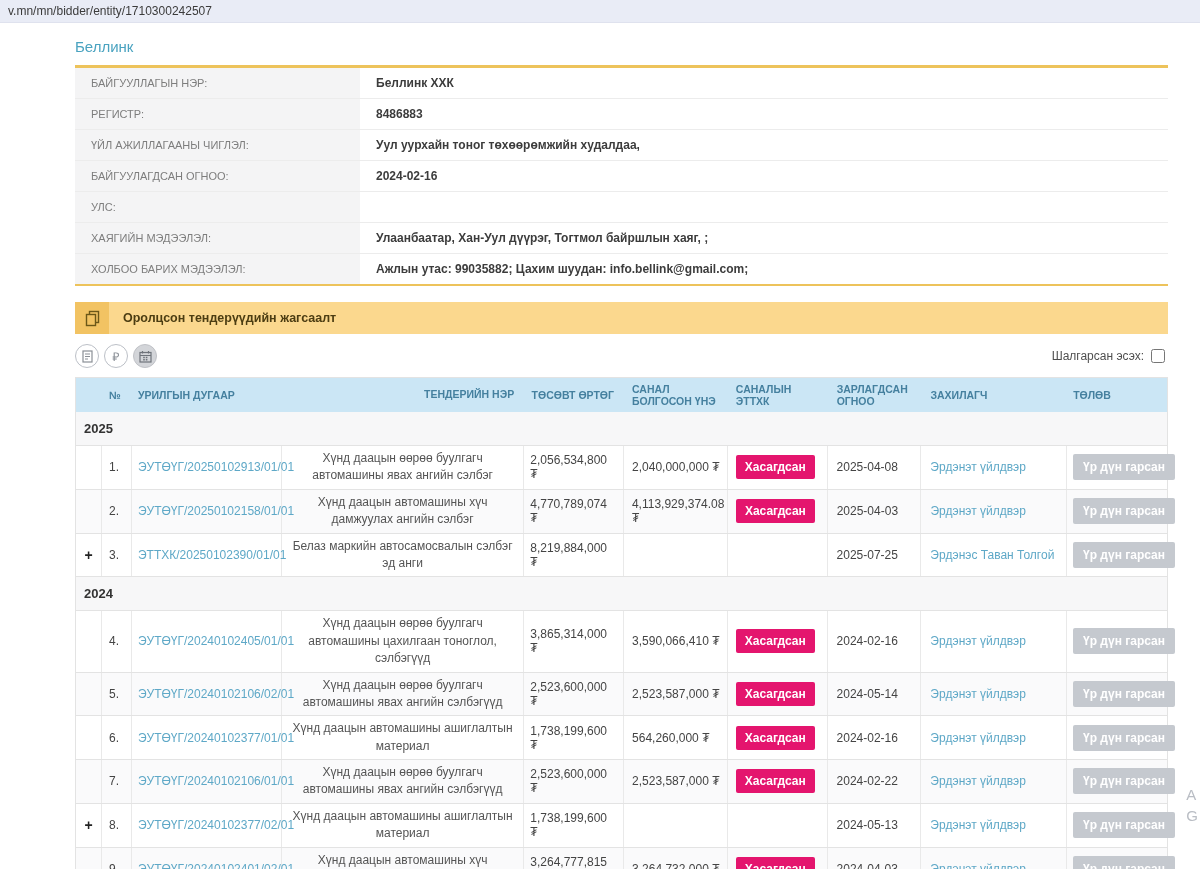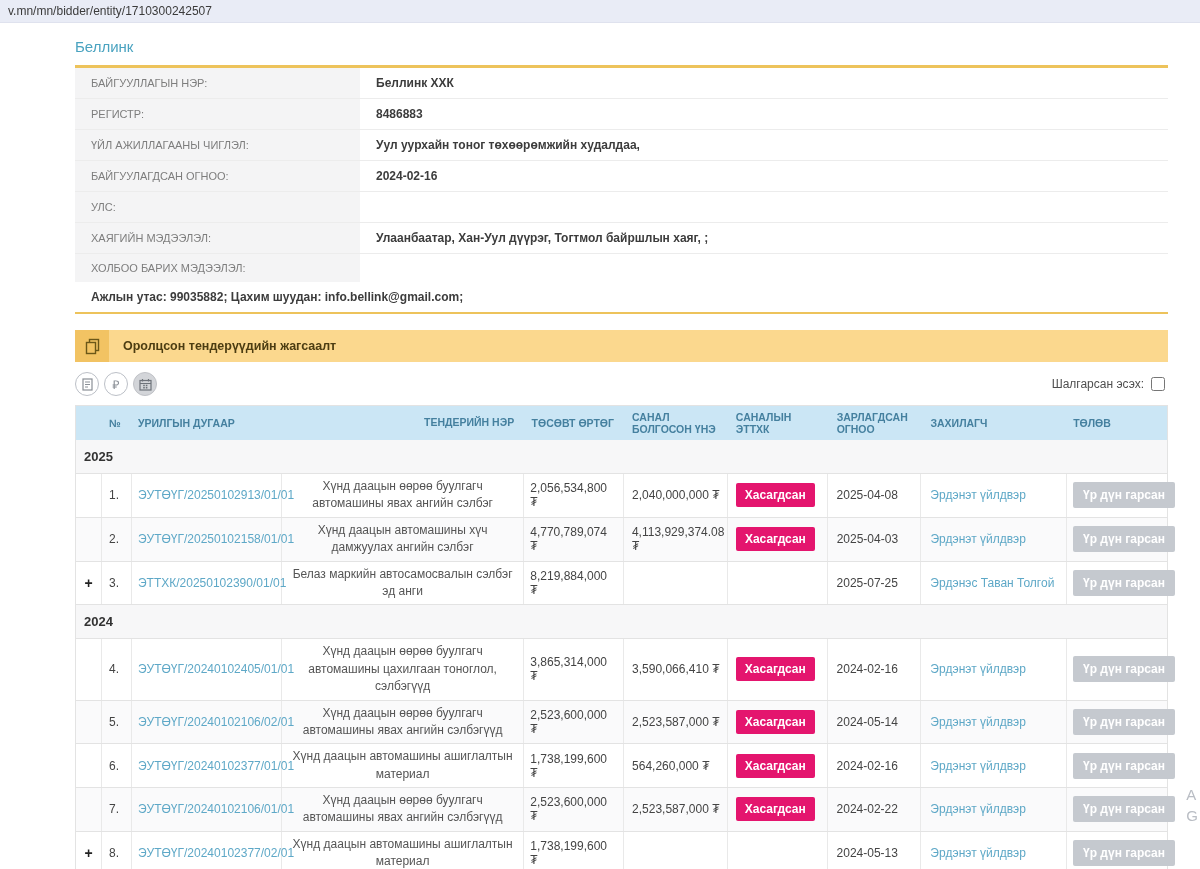--- a/index.html
+++ b/index.html
@@ -13,21 +13,21 @@
   .urlbar{
     height:23px;background:#e9ecf6;color:#3b3b3b;font-size:12px;
     padding:4px 8px 0 8px;box-sizing:border-box;border-bottom:1px solid #dfe2ee;
   }
   .content{margin-left:75px;width:1093px;}
   .page-title{color:#4aa3c0;font-size:15px;margin:15px 0 10px 0;font-weight:normal;}
 
   
   .info-table{border-top:3px solid #edc35b;border-bottom:2px solid #edc35b;margin-bottom:16px;}
   .info-row{display:flex;border-bottom:1px solid #ececec;min-height:30px;}
-  .info-row:last-child{border-bottom:none;flex-direction:column;}
+  .info-row:last-child{border-bottom:none;}
   .info-label{
     width:285px;background:#f4f4f5;color:#7d7d7d;font-size:11px;
     padding:8px 10px 8px 16px;box-sizing:border-box;display:flex;align-items:center;
   }
   .info-value{
     flex:1;color:#3c3c3c;font-size:12px;font-weight:bold;
     padding:8px 10px 8px 16px;display:flex;align-items:center;
   }
 
   

